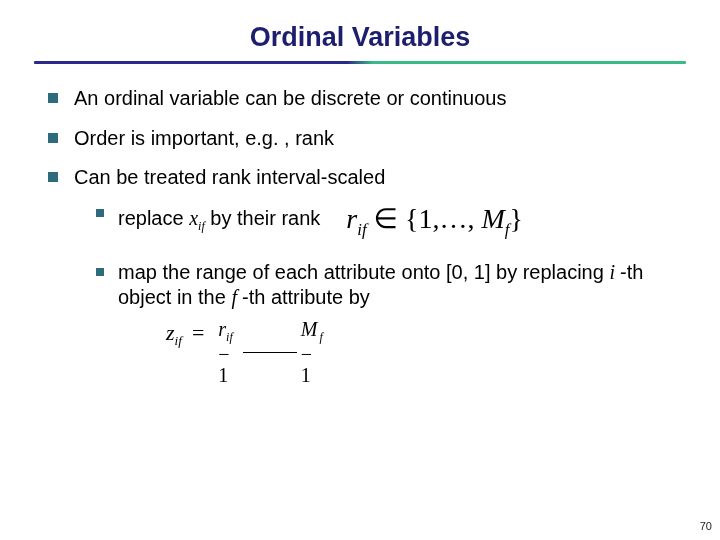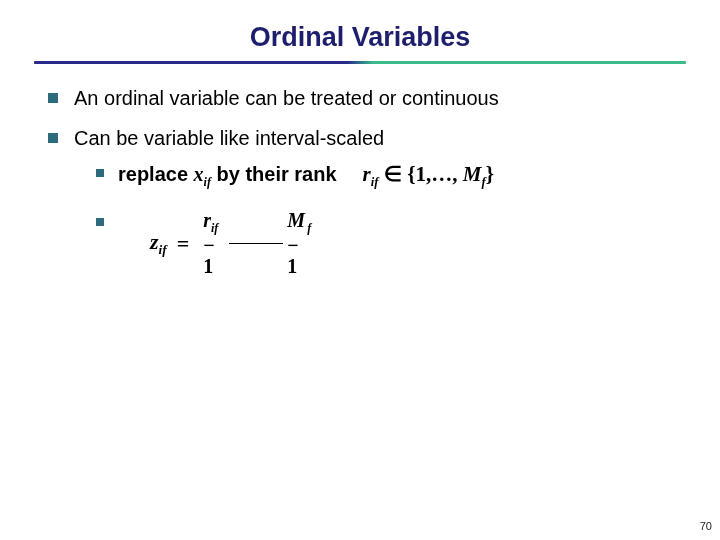--- a/index.html
+++ b/index.html
@@ -54,21 +54,20 @@
     left: 0;
     top: 7px;
     width: 10px;
     height: 10px;
     background: #2e6b7d;
   }
   ul.sub {
     list-style: none;
     margin: 10px 0 0 0;
     padding: 0 0 0 22px;
-    font-weight: bold;
   }
   ul.sub > li {
     margin-bottom: 20px;
     padding-left: 22px;
     position: relative;
     font-size: 20px;
   }
   ul.sub > li::before {
     content: "";
     position: absolute;
@@ -88,32 +87,31 @@
   }
   .ital { font-style: italic; font-family: 'Times New Roman', serif; }
   .sub1-row {
     display: flex;
     align-items: center;
     gap: 26px;
   }
   .rif-set {
     font-family: 'Times New Roman', serif;
     font-style: italic;
-    font-size: 21px;
+    font-size: 28px;
     white-space: nowrap;
   }
   .rif-set .norm { font-style: normal; }
   .subsc { font-size: 0.6em; vertical-align: sub; font-style: italic; }
   .formula-box {
-    margin: 8px 0 6px 32px;
+    margin: 8px 0 6px 48px;
     font-family: 'Times New Roman', serif;
     font-style: italic;
     font-size: 22px;
     display: flex;
-    align-items: center;
     gap: 10px;
   }
   .frac {
     display: inline-flex;
     flex-direction: row;
     align-items: center;
     font-size: 20px;
     line-height: 1.05;
   }
   .frac .num, .frac .den {
@@ -128,38 +126,44 @@
 </head>
 <body>
 
 <div class="slide">
   <div class="title">Ordinal Variables</div>
   <div class="rule"></div>
 
   <div class="content">
     <ul class="top">
       <li>
-        <span>An ordinal variable can be treated or continuous</span>
+        <span>An ordinal variable can be discrete or continuous</span>
       </li>
       <li>
-        <span>Can be variable like interval-scaled</span>
+        <span>Order is important, e.g. , rank</span>
+      </li>
+      <li>
+        <span>Can be treated rank interval-scaled</span>
 
         <ul class="sub">
           <li>
             <div class="sub1-row">
               <span>
                 <span>replace </span><span class="ital"><span>x</span><span class="subsc">if</span></span><span>  by their rank</span>
               </span>
               <span class="rif-set">
                 <span>r</span><span class="subsc">if</span><span class="norm"> ∈ {1,…, </span><span>M</span><span class="subsc">f</span><span class="norm">}</span>
               </span>
             </div>
           </li>
 
           <li>
+            <span>
+              <span>map the range of each attribute onto [0, 1] by replacing </span><span class="ital">i </span><span>-th object in the </span><span class="ital">f </span><span>-th attribute by</span>
+            </span>
             <div class="formula-box">
               <span>
                 <span>z</span><span class="subsc">if</span>
               </span>
               <span style="font-style:normal;">=</span>
               <span class="frac">
                 <span class="num">
                   <span>r</span><span class="subsc">if</span><span style="font-style:normal;"> − 1</span>
                 </span>
                 <span class="bar"></span>

